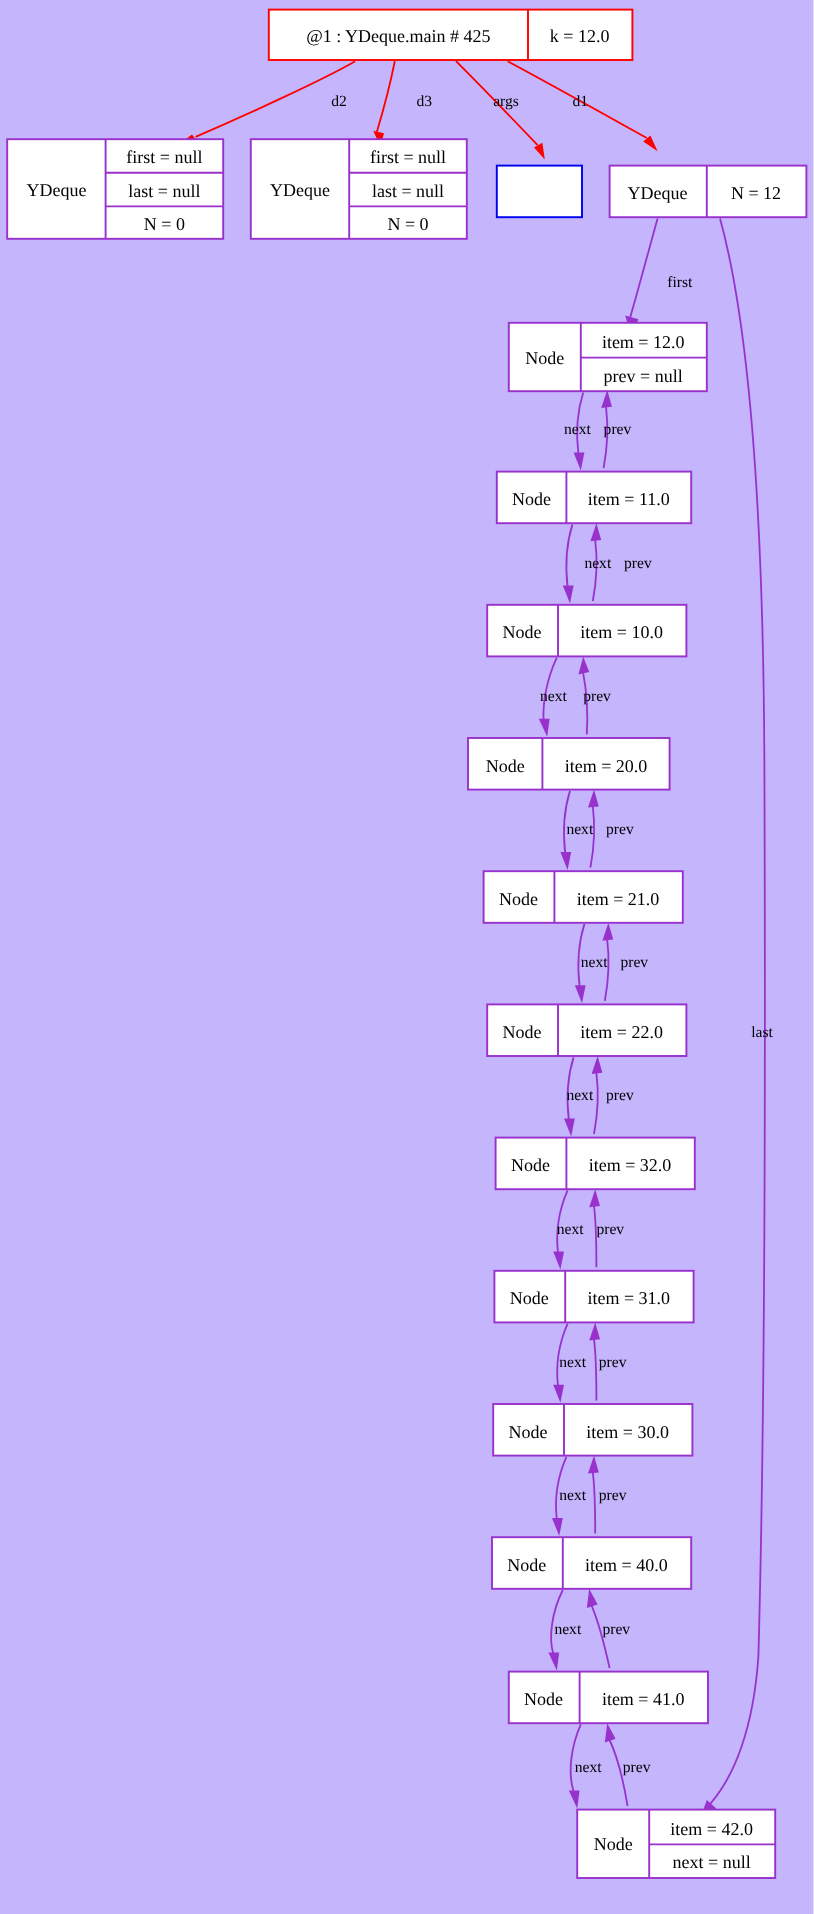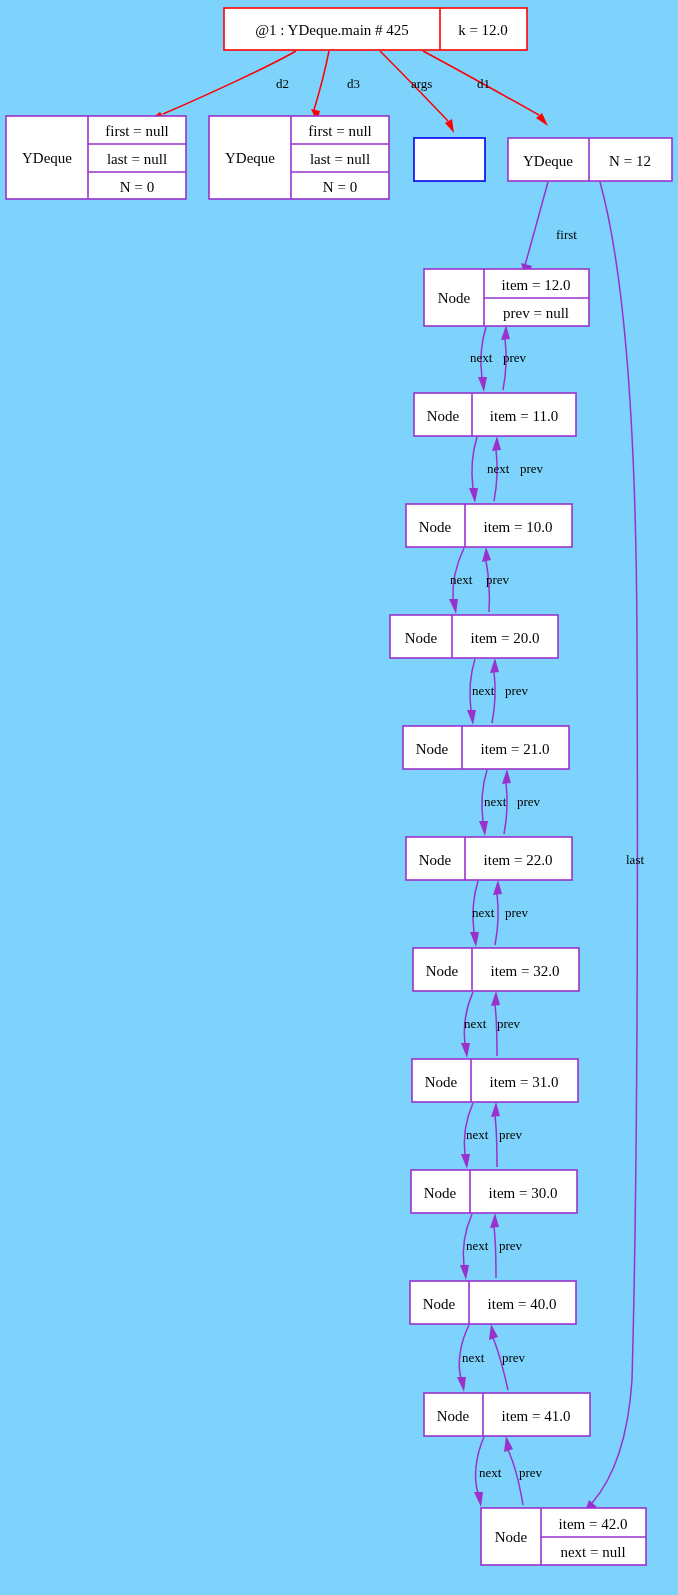--- a/index.html
+++ b/index.html
@@ -1,16 +1,16 @@
 <!DOCTYPE html>
 <html><head>
 <meta charset="utf-8">
 <style>
   html,body{margin:0;padding:0;background:#ffffff;}
-  #stage{position:relative;width:678px;height:1595px;background:#7dd3fc;
+  #stage{position:relative;width:678px;height:1595px;background:#c4b5fd;
          font-family:"Liberation Serif",ّserif;}
   #stage{font-family:"Liberation Serif",serif;}
   svg{position:absolute;left:0;top:0;width:678px;height:1595px;overflow:visible;}
   .lbl{font-family:"Liberation Serif",serif;font-size:15px;fill:#000000;}
   .elbl{font-family:"Liberation Serif",serif;font-size:13px;fill:#000000;}
   .bx{fill:#ffffff;stroke-width:1.6;}
   .red{stroke:#ff0000;}
   .pur{stroke:#9932cc;}
   .blu{stroke:#0000ee;}
   .eR{stroke:#ff0000;stroke-width:1.5;fill:none;}

